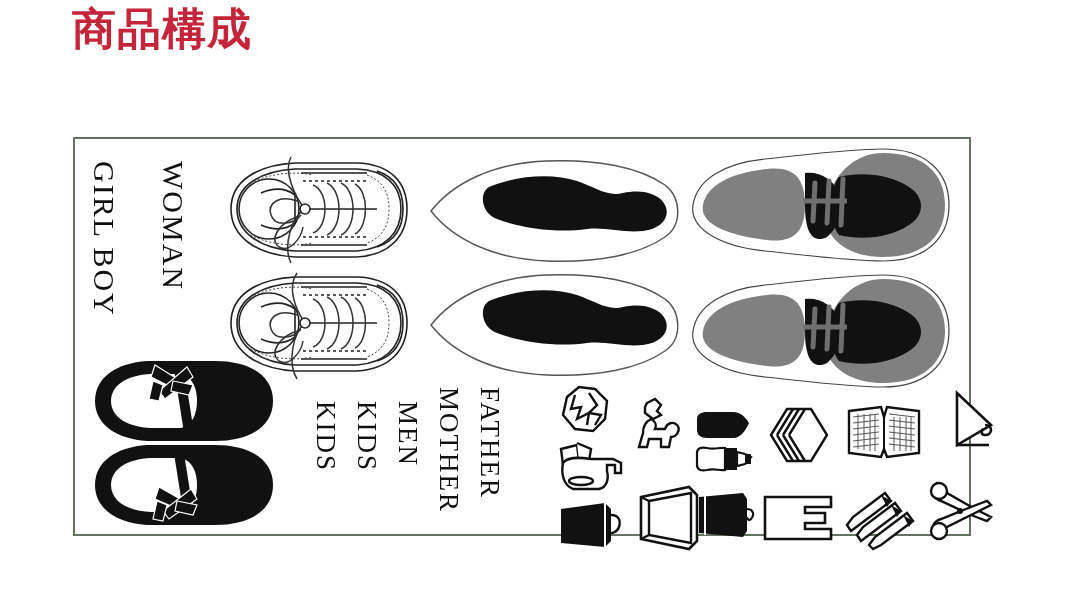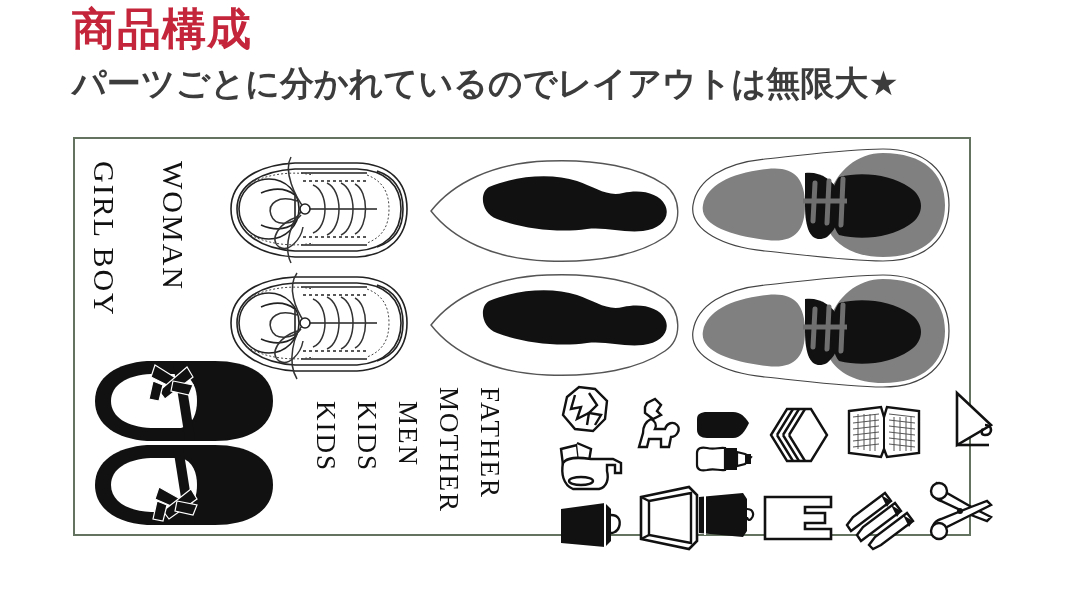--- a/index.html
+++ b/index.html
@@ -40,21 +40,20 @@
 
   .art{position:absolute;}
   .art svg{display:block;overflow:visible;}
 </style>
 </head>
 <body>
 
 <div id="page">
 
   <div class="title">商品構成</div>
-  <div class="subtitle">パーツごとに分かれているのでレイアウトは無限大★</div>
 
   <div class="sheet">
 
     <div class="vlabel" style="left:46px;top:22px;font-size:30px;">GIRL BOY</div>
     <div class="vlabel" style="left:115px;top:22px;font-size:30px;">WOMAN</div>
 
     <div class="vlabel" style="left:430px;top:248px;font-size:27px;">FATHER</div>
     <div class="vlabel" style="left:389px;top:248px;font-size:27px;">MOTHER</div>
     <div class="vlabel" style="left:348px;top:262px;font-size:27px;">MEN</div>
     <div class="vlabel" style="left:307px;top:262px;font-size:27px;">KIDS</div>

